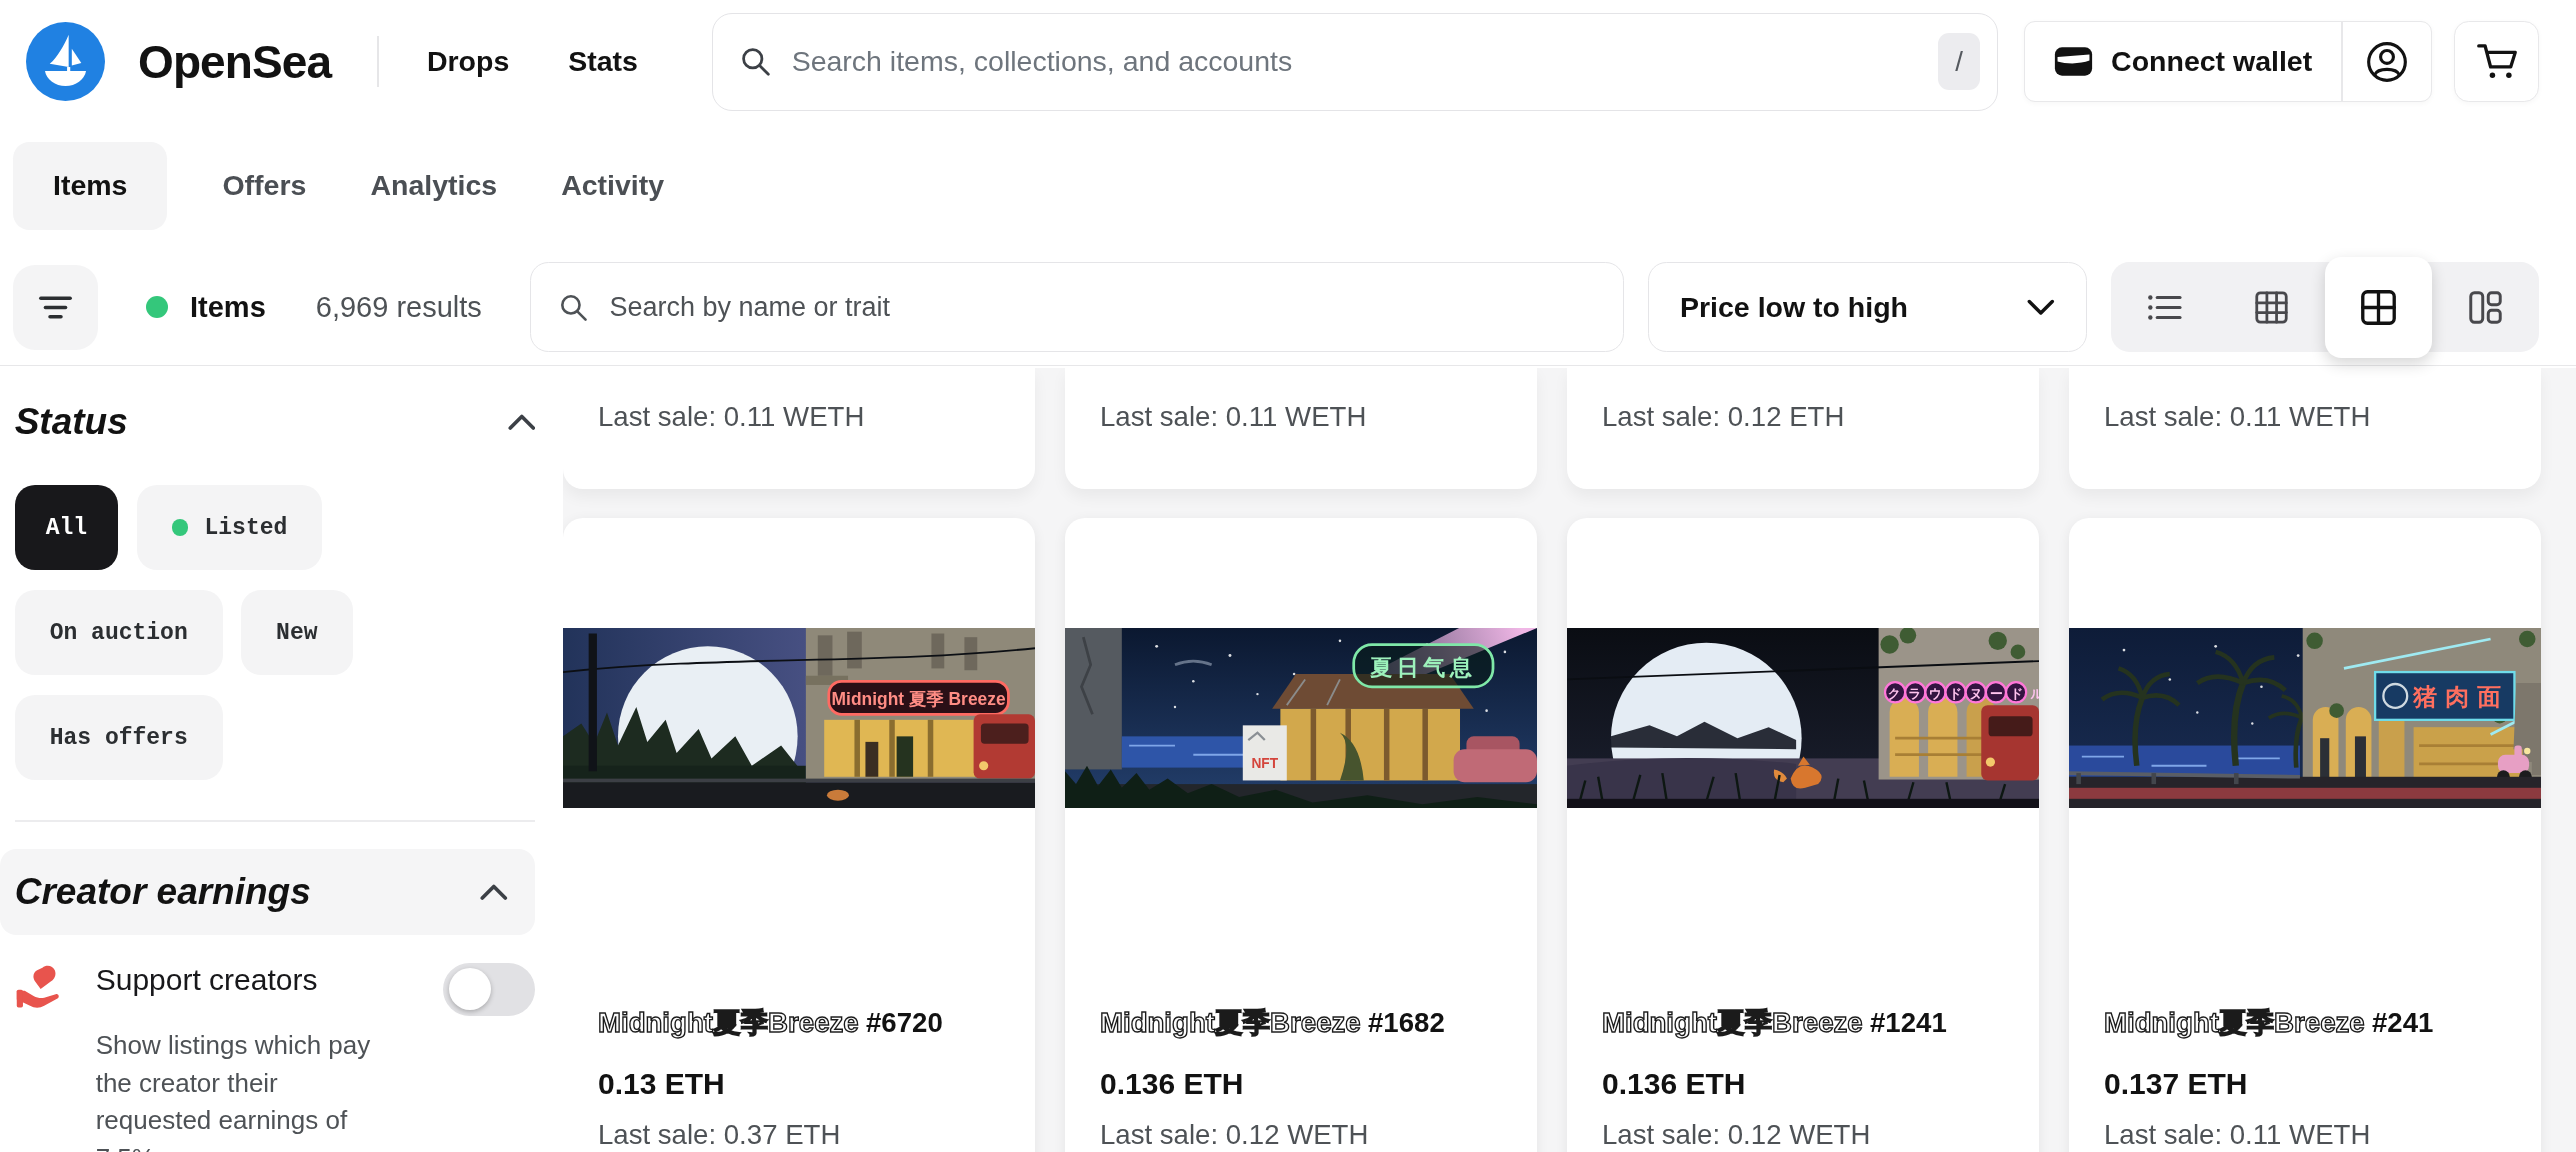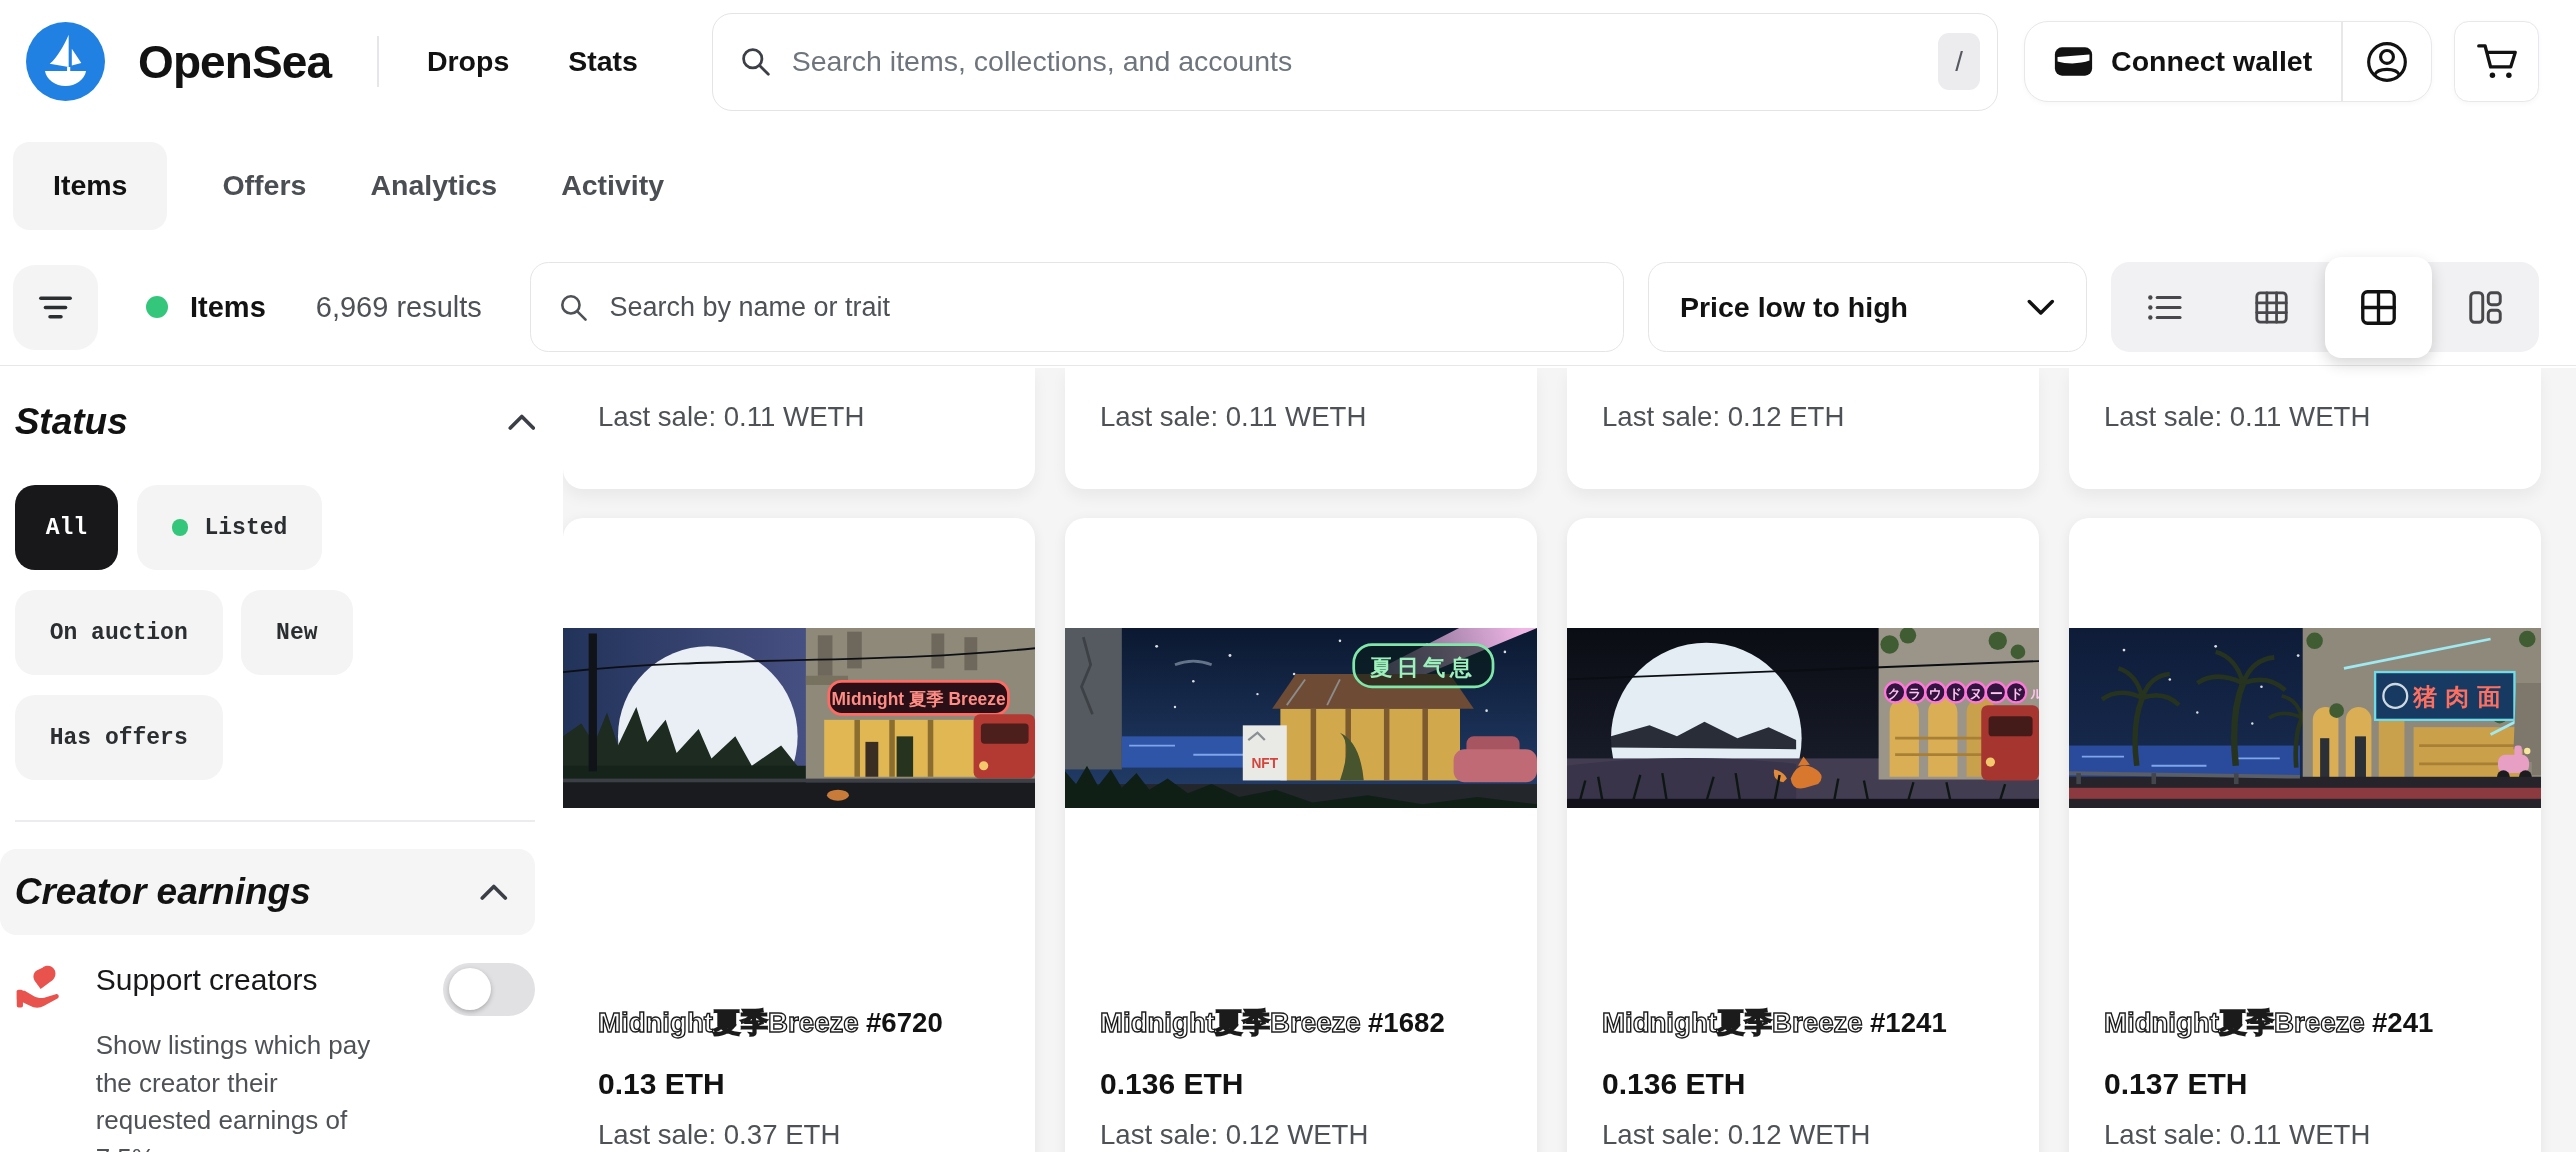--- a/index.html
+++ b/index.html
@@ -13,21 +13,21 @@
   .logo-svg { width: 79px; height: 79px; flex: 0 0 auto; }
   .brand { font-size: 46px; font-weight: 800; letter-spacing: -0.9px; margin-left: 33px; }
   .nav-vdiv { width: 1.8px; height: 51px; background: #e6e6e8; margin: 0 48px 0 46px; }
   .nav-link { font-size: 28.5px; font-weight: 700; margin-right: 59px; cursor: pointer; white-space: nowrap; }
 
   .nav-search { flex: 1; height: 98px; border: 1.8px solid #e4e4e7; border-radius: 20px; display: flex; align-items: center; padding: 0 16.5px 0 26px; margin: 0 26px 0 14.7px; background: #fff; }
   .nav-search input { flex: 1; border: none; outline: none; font-size: 28.5px; font-family: inherit; color: #121212; margin-left: 20px; background: transparent; }
   .nav-search input::placeholder { color: #6e757d; }
   .slash-badge { width: 42px; height: 57px; border-radius: 11px; background: #ececef; color: #55595f; font-size: 27.6px; display: flex; align-items: center; justify-content: center; font-weight: 500; }
 
-  .wallet-group { height: 81px; border: 1.8px solid #e8e8ea; border-radius: 24px; display: flex; align-items: stretch; background: #fff; box-shadow: 0 1.8px 5.5px rgba(0,0,0,.03); }
+  .wallet-group { height: 81px; border: 1.8px solid #e8e8ea; border-radius: 11px; display: flex; align-items: stretch; background: #fff; box-shadow: 0 1.8px 5.5px rgba(0,0,0,.03); }
   .connect-btn { display: flex; align-items: center; gap: 18.4px; padding: 0 29px; font-size: 28.5px; font-weight: 700; cursor: pointer; }
   .wallet-vdiv { width: 1.8px; background: #e8e8ea; }
   .profile-btn { width: 88px; display: flex; align-items: center; justify-content: center; cursor: pointer; }
   .cart-btn { width: 85px; height: 81px; margin-left: 22px; border: 1.8px solid #e8e8ea; border-radius: 14.7px; display: flex; align-items: center; justify-content: center; cursor: pointer; background: #fff; box-shadow: 0 1.8px 5.5px rgba(0,0,0,.03); }
 
   
   .tabs-row { height: 125px; display: flex; align-items: center; padding-left: 13px; }
   .tab { font-size: 28.5px; font-weight: 600; color: #4b4f54; margin-right: 64px; cursor: pointer; }
   .tab.active { background: #f4f4f5; border-radius: 16.5px; height: 88px; display: flex; align-items: center; padding: 0 40px; color: #121212; font-weight: 700; margin-right: 55px; }
 

